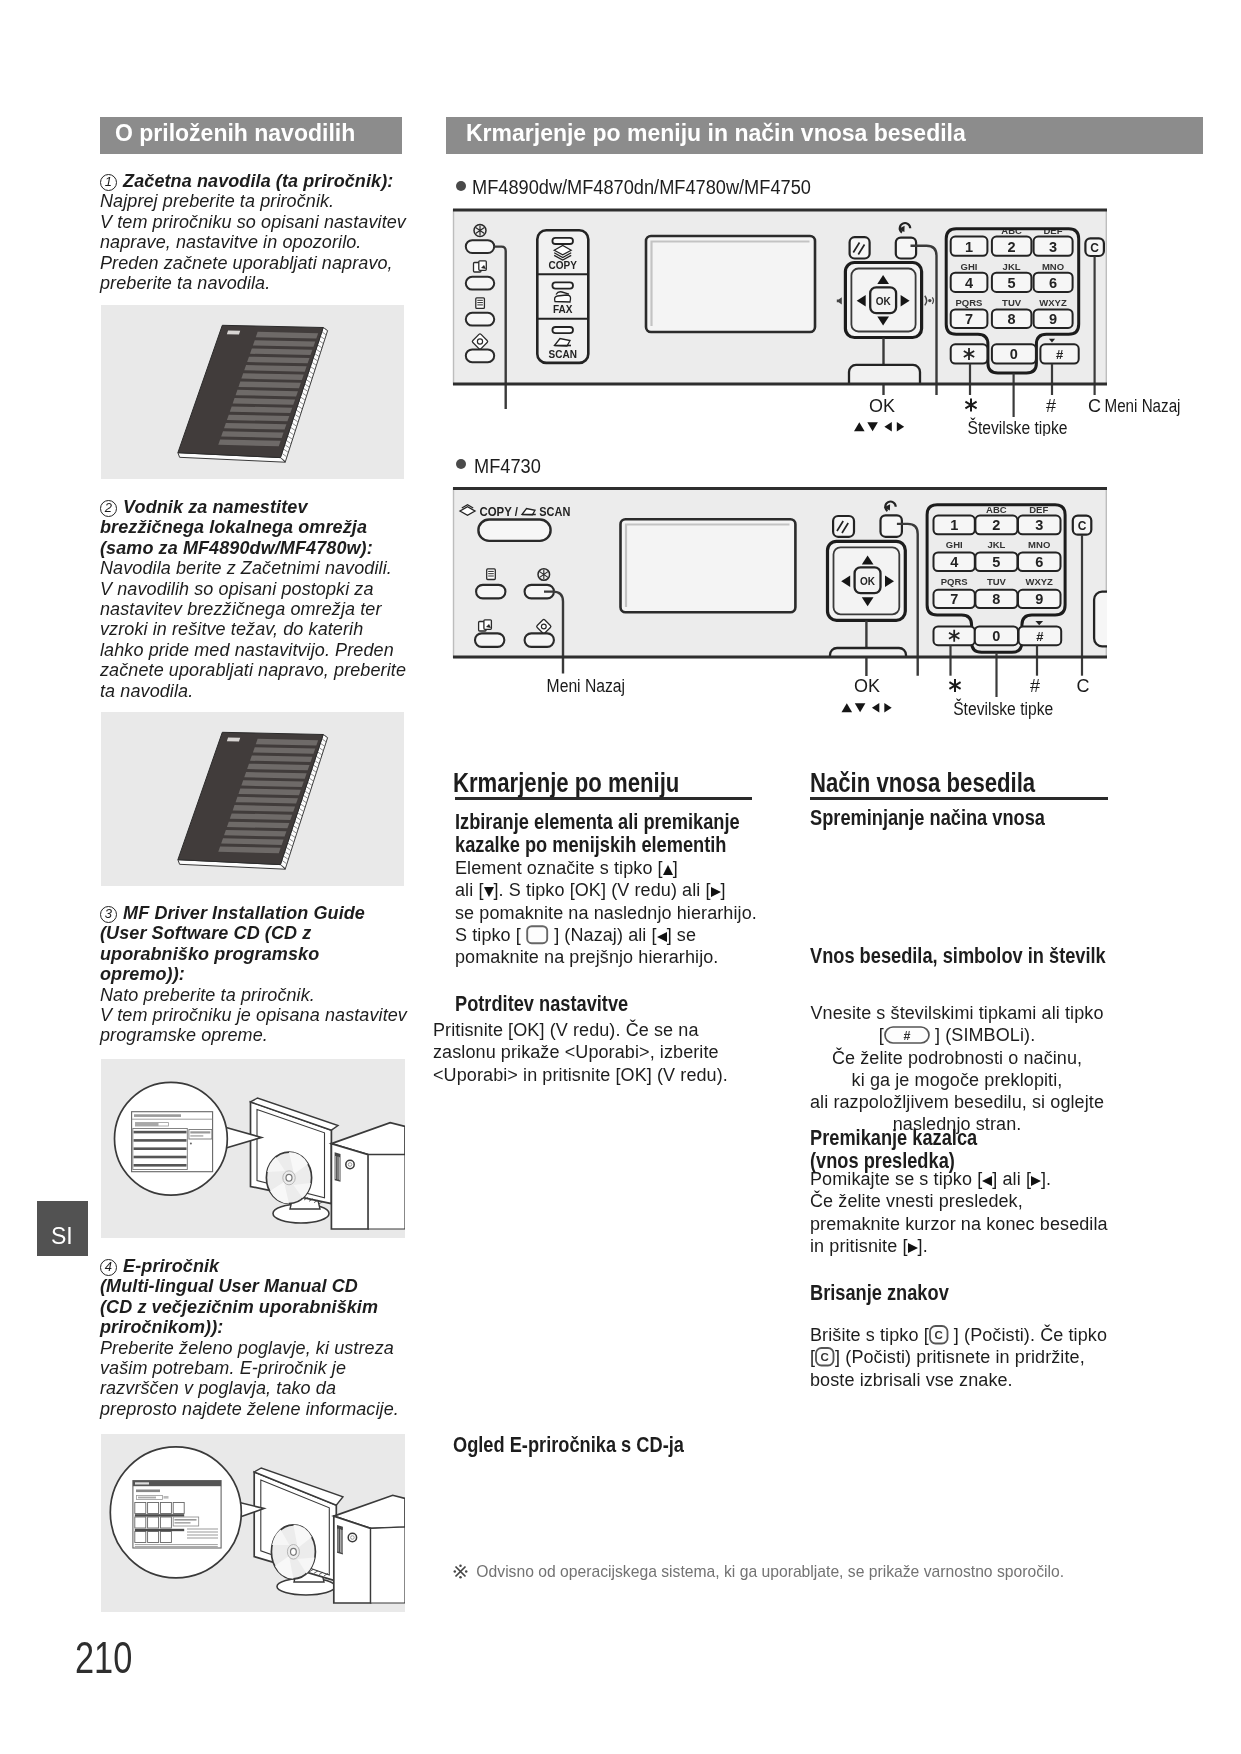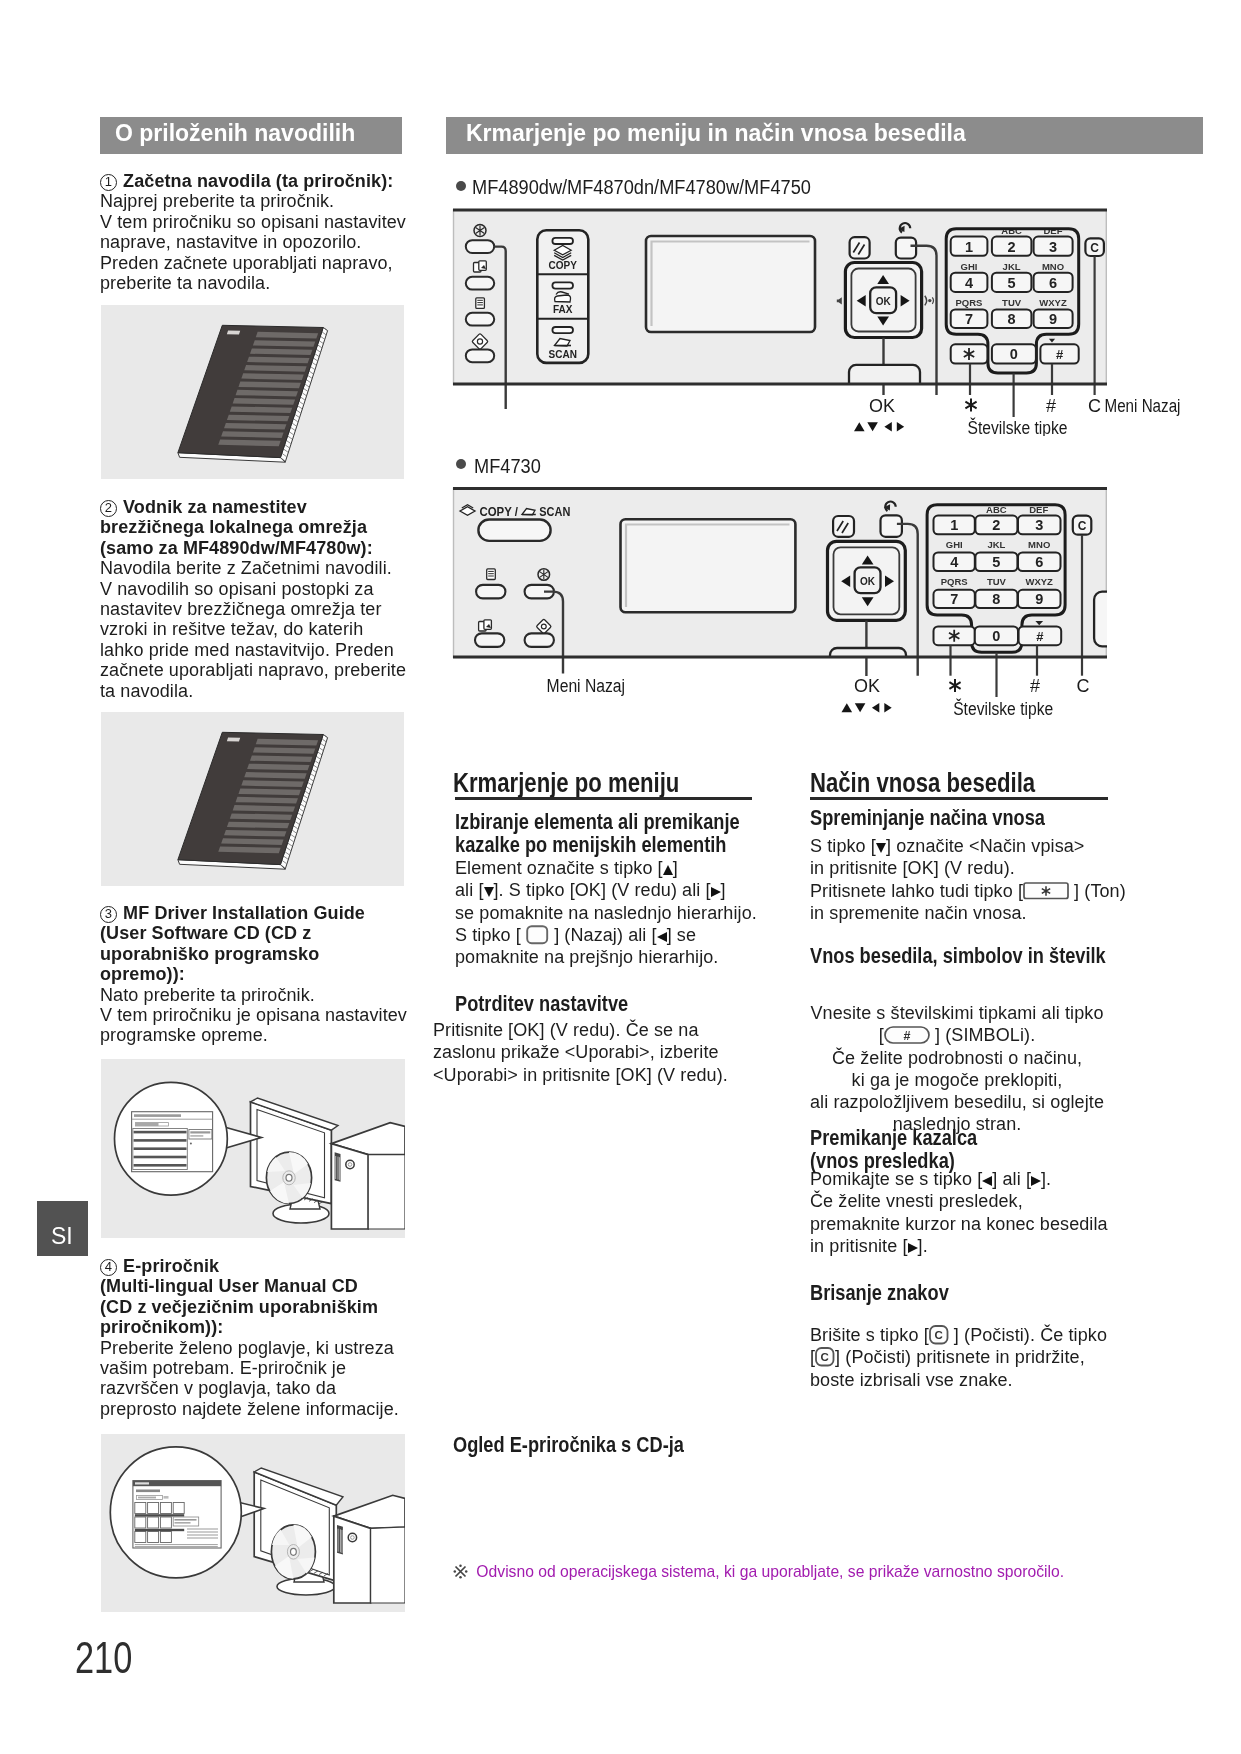--- a/index.html
+++ b/index.html
@@ -2,21 +2,21 @@
 <html lang="sl"><head>
 <meta charset="utf-8">
 <title>210</title>
 <style>
 *{margin:0;padding:0;box-sizing:border-box;}
 html,body{background:#fff;}
 .page{position:relative;width:1241px;height:1754px;background:#ffffff;overflow:hidden;
   font-family:"Liberation Sans",sans-serif;color:#1d1d1d;}
 .abs{position:absolute;}
 .hbar{background:#8c8c8c;color:#ffffff;font-weight:bold;font-size:23px;}
-.body18{font-size:18px;line-height:20.4px;letter-spacing:0.1px;}
+.body18{font-size:18px;line-height:20.4px;letter-spacing:0.1px;font-style:italic;}
 .rbody{font-size:18px;line-height:22.3px;letter-spacing:0.1px;}
 .b{font-weight:bold;}
 .h2{font-size:27px;font-weight:bold;transform:scaleX(0.82);transform-origin:0 0;white-space:nowrap;}
 .sub{font-size:22.5px;font-weight:bold;line-height:23.2px;transform:scaleX(0.81);transform-origin:0 0;white-space:nowrap;}
 .gbox{background:#e9e9e9;}
 .cnum{display:inline-block;width:17px;height:17px;border:1.5px solid #222;border-radius:50%;
   text-align:center;font-size:13px;line-height:14.5px;font-weight:normal;vertical-align:1px;margin-right:1px;}
 .tu,.td,.tl,.tr{display:inline-block;width:0;height:0;vertical-align:-1px;}
 .tu{border-left:5.5px solid transparent;border-right:5.5px solid transparent;border-bottom:10px solid #111;}
 .td{border-left:5.5px solid transparent;border-right:5.5px solid transparent;border-top:10px solid #111;}
@@ -731,29 +731,20 @@
 zaslonu prikaže &lt;Uporabi&gt;, izberite<br>
 &lt;Uporabi&gt; in pritisnite [OK] (V redu).
 </div>
 
 <div class="abs h2" style="left:810px;top:768px;">Način vnosa besedila</div>
 
 <div class="abs" style="left:810px;top:797px;width:298px;height:2.5px;background:#2a2a2a;"></div>
 
 <div class="abs sub" style="left:810px;top:806px;">Spreminjanje načina vnosa</div>
 
-<div class="abs rbody" style="left:810px;top:835px;">
-S tipko [<span class="td"></span>] označite &lt;Način vpisa&gt;<br>
-in pritisnite [OK] (V redu).<br>
-Pritisnete lahko tudi tipko [<svg width="46" height="18" viewBox="0 0 46 18" style="vertical-align:-3px;">
-        <rect x="1" y="1" width="44" height="15.5" rx="2" fill="#fdfdfd" stroke="#555" stroke-width="1.7"></rect>
-        <path d="M23 4.2v9.6M18.8 6.6l8.4 4.8M27.2 6.6l-8.4 4.8" stroke="#333" stroke-width="1.5"></path>
-      </svg> ] (Ton)<br>
-in spremenite način vnosa.
-</div>
 
 <div class="abs sub" style="left:810px;top:944px;">Vnos besedila, simbolov in številk</div>
 
 <div class="abs rbody" style="left:810px;top:1002px;text-align:center;">
 Vnesite s številskimi tipkami ali tipko<br>
 [<svg width="46" height="18" viewBox="0 0 46 18" style="vertical-align:-3px;">
         <rect x="1" y="1" width="44" height="16" rx="8" fill="#fdfdfd" stroke="#555" stroke-width="1.7"></rect>
         <text x="23" y="13.8" font-size="12.5" font-weight="bold" text-anchor="middle" fill="#333">#</text>
       </svg> ] (SIMBOLi).<br>
 Če želite podrobnosti o načinu,<br>
@@ -781,21 +772,21 @@
 [<svg width="20" height="20" viewBox="0 0 20 20" style="vertical-align:-4px;">
         <rect x="1" y="1" width="17.5" height="17.5" rx="5.5" fill="#fdfdfd" stroke="#555" stroke-width="1.8"></rect>
         <text x="9.8" y="14.4" font-size="11.5" font-weight="bold" text-anchor="middle" fill="#333">C</text>
       </svg>] (Počisti) pritisnete in pridržite,<br>
 boste izbrisali vse znake.
 </div>
 
 <div class="abs sub" style="left:453px;top:1433px;">Ogled E-priročnika s CD-ja</div>
 
 
-<div class="abs" style="left:453px;top:1563px;font-size:15.7px;color:#a21caf;">
+<div class="abs" style="left:453px;top:1563px;font-size:15.7px;color:#737373;">
 <svg width="15" height="15" viewBox="0 0 15 15" style="vertical-align:-2px;">
         <path d="M2.5 2.5l10 10M12.5 2.5l-10 10" stroke="#444" stroke-width="1.7"></path>
         <circle cx="7.5" cy="1.8" r="1.25" fill="#444"></circle>
         <circle cx="7.5" cy="13.2" r="1.25" fill="#444"></circle>
         <circle cx="1.8" cy="7.5" r="1.25" fill="#444"></circle>
         <circle cx="13.2" cy="7.5" r="1.25" fill="#444"></circle>
       </svg>
 <span style="margin-left:4px;">Odvisno od operacijskega sistema, ki ga uporabljate, se prikaže varnostno sporočilo.</span>
 </div>
 

